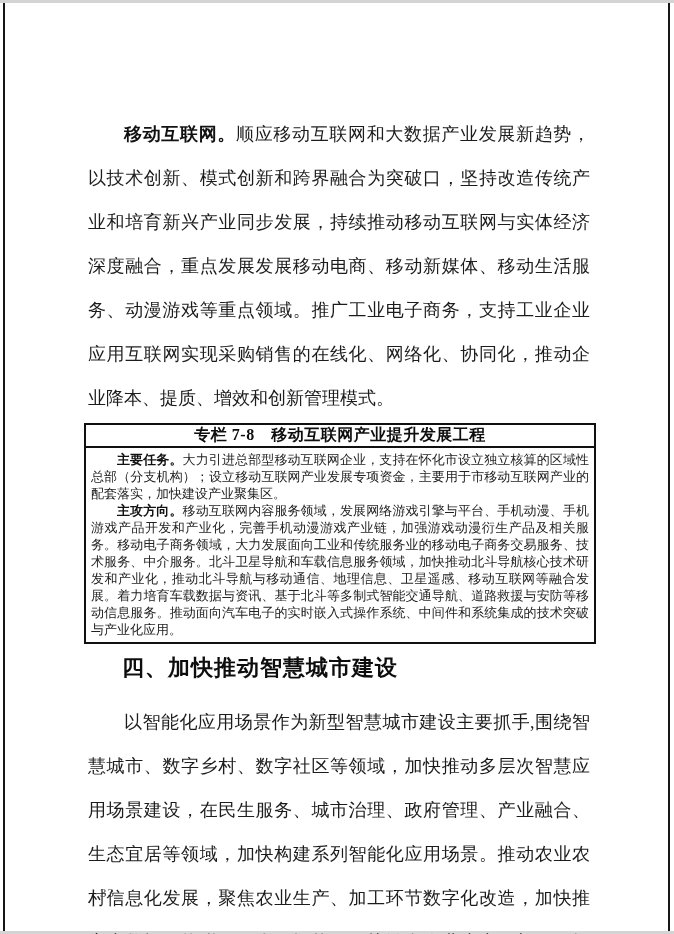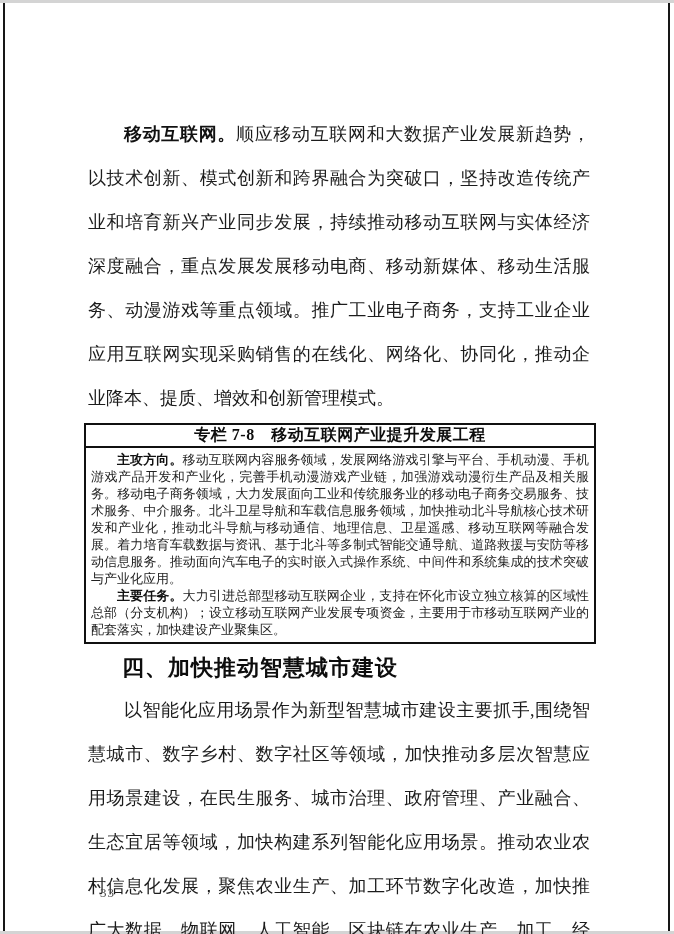--- a/index.html
+++ b/index.html
@@ -56,21 +56,21 @@
   .box-para {
     font-size: 13px;
     line-height: 17px;
     text-align: justify;
     text-indent: 2em;
     color: #222222;
   }
   .box-para .lead { font-weight: bold; color: #111; }
 
   .section-heading {
-    margin: 9px 0 6px;
+    margin: 9px 0 18px;
     padding-left: 34px;
     font-size: 22px;
     font-weight: bold;
     line-height: 29px;
     letter-spacing: 1px;
     color: #0d0d0d;
   }
 
   .page-number {
     position: absolute;
@@ -92,22 +92,22 @@
   <div class="edge-left"></div>
   <div class="edge-right"></div>
 
   <div class="content">
 
     <p class="body-para"><span class="lead">移动互联网。</span><span>顺应移动互联网和大数据产业发展新趋势，以技术创新、模式创新和跨界融合为突破口，坚持改造传统产业和培育新兴产业同步发展，持续推动移动互联网与实体经济深度融合，重点发展发展移动电商、移动新媒体、移动生活服务、动漫游戏等重点领域。推广工业电子商务，支持工业企业应用互联网实现采购销售的在线化、网络化、协同化，推动企业降本、提质、增效和创新管理模式。</span></p>
 
     <div class="column-box">
       <div class="box-title">专栏 7-8　移动互联网产业提升发展工程</div>
       <div class="box-body">
+        <p class="box-para"><span class="lead">主要任务。</span><span>大力引进总部型移动互联网企业，支持在怀化市设立独立核算的区域性总部（分支机构）；设立移动互联网产业发展专项资金，主要用于市移动互联网产业的配套落实，加快建设产业聚集区。</span></p>
         <p class="box-para"><span class="lead">主攻方向。</span><span>移动互联网内容服务领域，发展网络游戏引擎与平台、手机动漫、手机游戏产品开发和产业化，完善手机动漫游戏产业链，加强游戏动漫衍生产品及相关服务。移动电子商务领域，大力发展面向工业和传统服务业的移动电子商务交易服务、技术服务、中介服务。北斗卫星导航和车载信息服务领域，加快推动北斗导航核心技术研发和产业化，推动北斗导航与移动通信、地理信息、卫星遥感、移动互联网等融合发展。着力培育车载数据与资讯、基于北斗等多制式智能交通导航、道路救援与安防等移动信息服务。推动面向汽车电子的实时嵌入式操作系统、中间件和系统集成的技术突破与产业化应用。</span></p>
-        <p class="box-para"><span class="lead">主要任务。</span><span>大力引进总部型移动互联网企业，支持在怀化市设立独立核算的区域性总部（分支机构）；设立移动互联网产业发展专项资金，主要用于市移动互联网产业的配套落实，加快建设产业聚集区。</span></p>
       </div>
     </div>
 
     <h2 class="section-heading">四、加快推动智慧城市建设</h2>
 
     <p class="body-para">以智能化应用场景作为新型智慧城市建设主要抓手,围绕智慧城市、数字乡村、数字社区等领域，加快推动多层次智慧应用场景建设，在民生服务、城市治理、政府管理、产业融合、生态宜居等领域，加快构建系列智能化应用场景。推动农业农村信息化发展，聚焦农业生产、加工环节数字化改造，加快推广大数据、物联网、人工智能、区块链在农业生产、加工、经营中的运用，促进新一代信息技术与种植业、畜牧业、渔业等加工业全面深度</p>
 
   </div>
 
   <div class="page-number">33</div>

